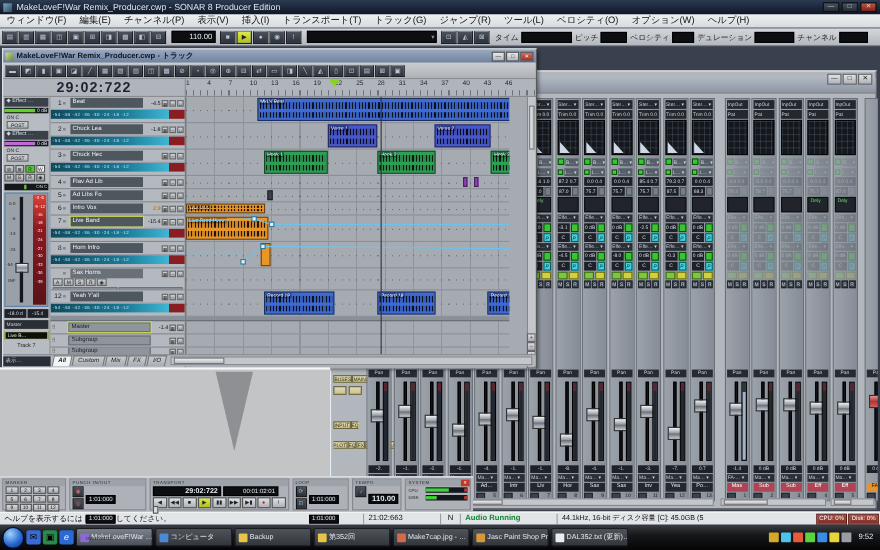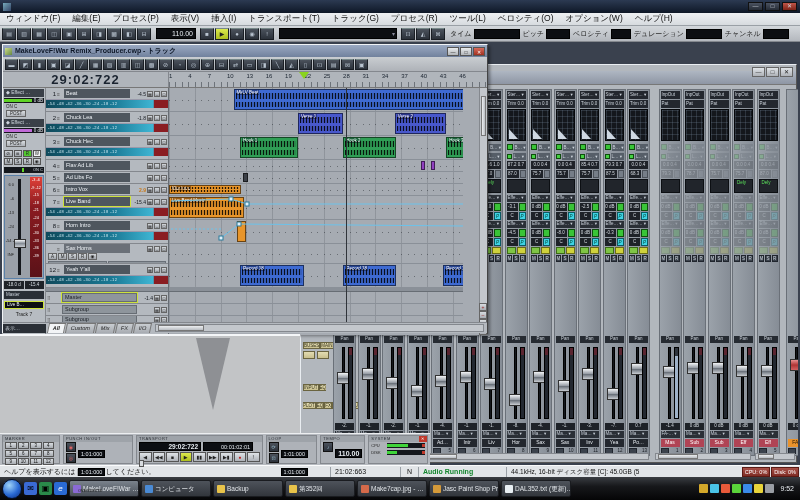--- a/index.html
+++ b/index.html
@@ -256,37 +256,38 @@
   #tray .ticn{width:9px;height:9px;border-radius:1px;}
   #clock{color:#e8ecf0;font-size:7px;padding:0 4px;}
 </style>
 </head>
 <body>
 
 <div id="screen">
 
   <div id="titlebar">
     <span class="ticon"></span>
+    <span class="ttext">MakeLoveF!War Remix_Producer.cwp - SONAR 8 Producer Edition</span>
     <span class="wbtns">
       <span class="wbtn">—</span>
       <span class="wbtn">□</span>
       <span class="wbtn close">✕</span>
     </span>
   </div>
 
   <div id="menubar">
 
   <span class="mitem">ウィンドウ(F)</span>
       <span class="mitem">編集(E)</span>
-      <span class="mitem">プロセス(P)</span>
+      <span class="mitem">チャンネル(P)</span>
       <span class="mitem">表示(V)</span>
       <span class="mitem">挿入(I)</span>
       <span class="mitem">トランスポート(T)</span>
       <span class="mitem">トラック(G)</span>
-      <span class="mitem">プロセス(R)</span>
+      <span class="mitem">ジャンプ(R)</span>
       <span class="mitem">ツール(L)</span>
       <span class="mitem">ベロシティ(O)</span>
       <span class="mitem">オプション(W)</span>
       <span class="mitem">ヘルプ(H)</span>
     </div>
 
   <div id="maintoolbar">
     <span style="display:flex;gap:1px">
         <span class="tbtn">▤</span>
         <span class="tbtn">▥</span>

